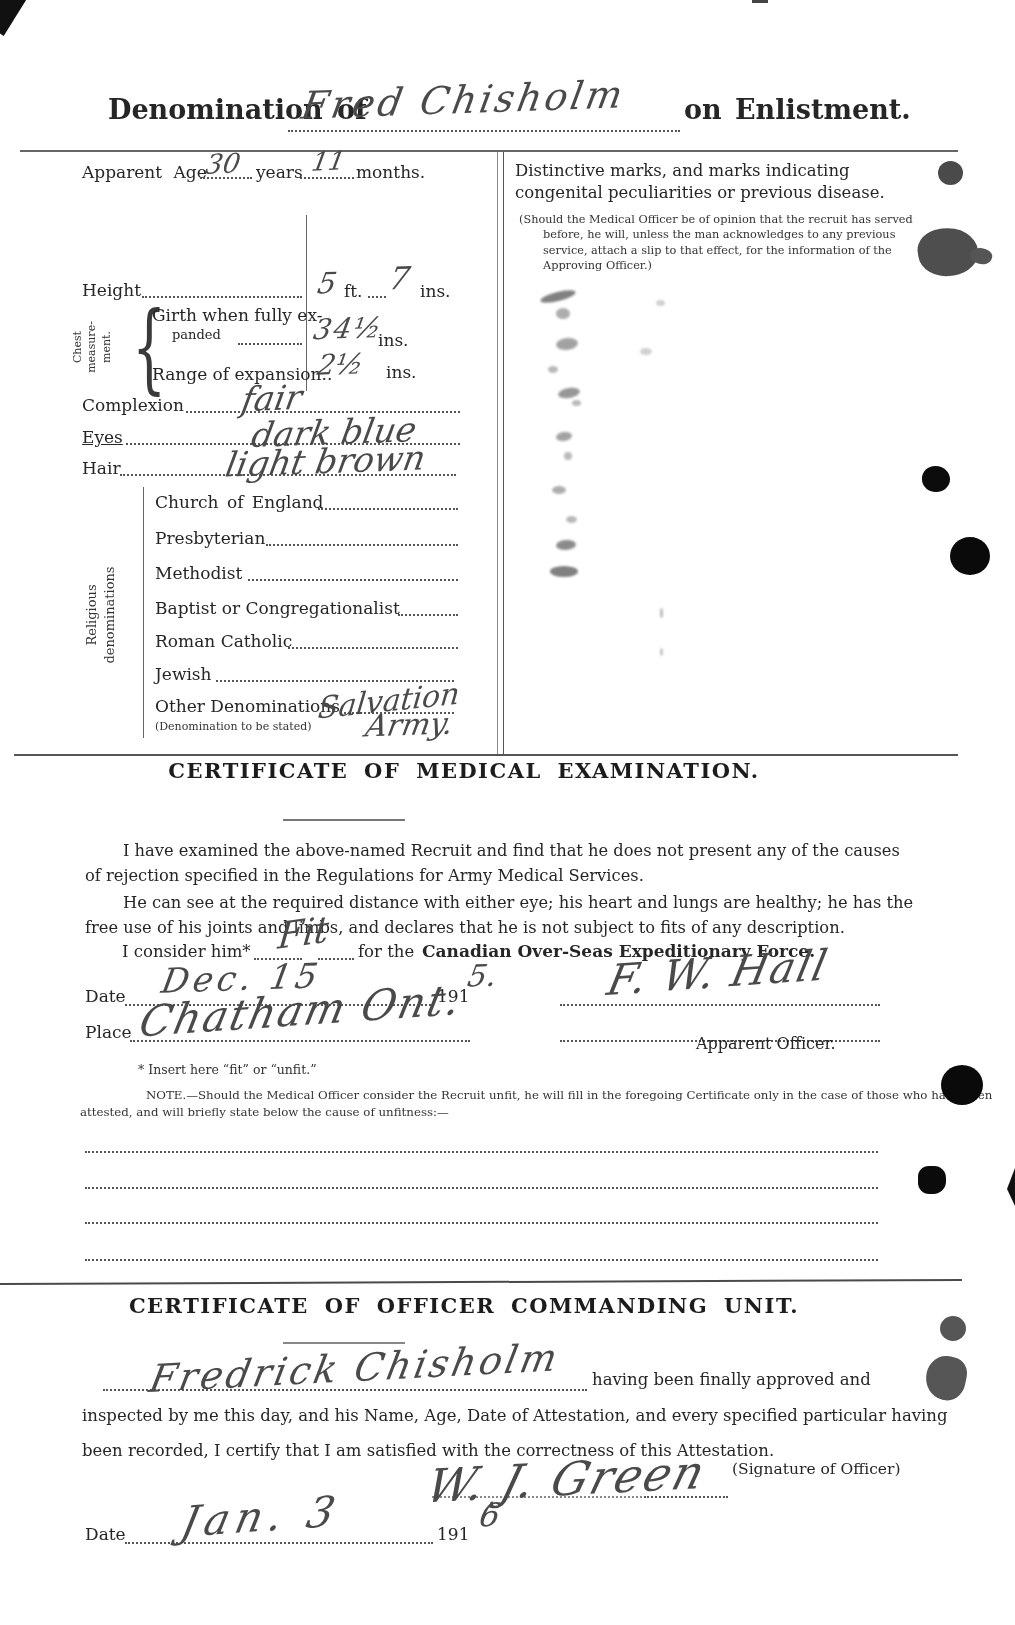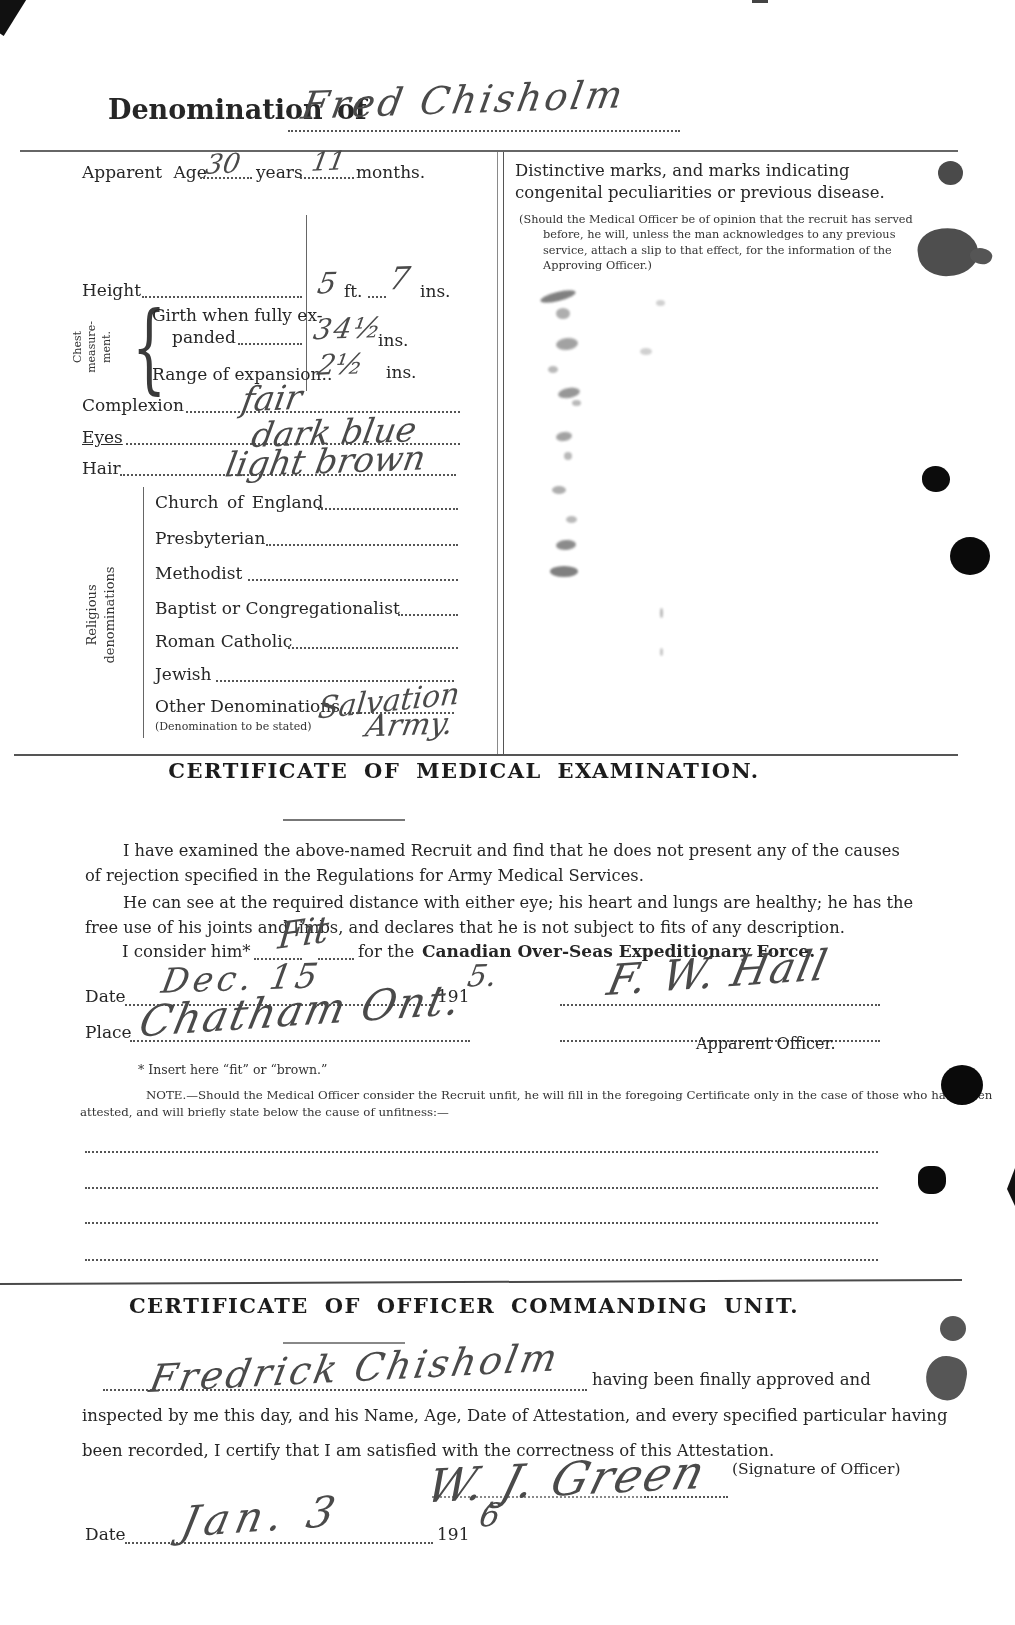--- a/index.html
+++ b/index.html
@@ -32,20 +32,21 @@
 <body>
 
 <div class="page">
 
   <div class="blot" style="left:-10px;top:-14px;width:28px;height:46px;background:#111;transform:rotate(32deg);"></div>
   <div class="blot" style="left:752px;top:0;width:16px;height:3px;background:#444;"></div>
 
   <span class="abs printed" style="left:108px;top:94px;font-size:27px;font-weight:bold;word-spacing:5px;">Denomination of</span>
   <div class="leader" style="left:288px;top:130px;width:392px;"></div>
   <span class="abs hw" style="left:302px;top:78px;font-size:38px;letter-spacing:3px;">Fred Chisholm</span>
+  <span class="abs printed" style="left:684px;top:94px;font-size:27px;font-weight:bold;word-spacing:4px;">on Enlistment.</span>
 
   <div class="rule" style="left:20px;top:150px;width:938px;height:2px;background:#666;"></div>
   <div class="rule" style="left:14px;top:754px;width:944px;height:2px;background:#555;"></div>
   <div class="rule" style="left:497px;top:152px;width:1px;height:602px;background:#8a8a8a;"></div>
   <div class="rule" style="left:503px;top:152px;width:1px;height:602px;background:#555;"></div>
 
   <span class="abs printed" style="left:82px;top:162px;font-size:17px;word-spacing:6px;">Apparent Age</span>
   <div class="leader" style="left:200px;top:177px;width:52px;"></div>
   <span class="abs hw" style="left:206px;top:148px;font-size:27px;">30</span>
   <span class="abs printed" style="left:256px;top:162px;font-size:17px;">years</span>
@@ -66,21 +67,21 @@
 
   <div class="vwrap" style="left:62px;top:303px;width:60px;height:88px;">
     <div class="vinner" style="font-size:11px;line-height:1.3;">
       <div>Chest</div>
       <div>measure-</div>
       <div>ment.</div>
     </div>
   </div>
   <span class="abs" style="left:118px;top:290px;font-size:98px;color:#3a3a3a;transform:scaleX(.55);font-family:'DejaVu Serif',serif;">{</span>
   <span class="abs printed" style="left:152px;top:305px;font-size:17px;">Girth when fully ex-</span>
-  <span class="abs printed" style="left:172px;top:327px;font-size:17px;">panded</span>
+  <span class="abs printed" style="left:172px;top:327px;font-size:13px;">panded</span>
   <div class="leader" style="left:238px;top:343px;width:64px;"></div>
   <span class="abs hw" style="left:314px;top:312px;font-size:28px;letter-spacing:2px;">34½</span>
   <span class="abs printed" style="left:378px;top:330px;font-size:17px;">ins.</span>
   <span class="abs printed" style="left:152px;top:364px;font-size:17px;">Range of expansion..</span>
   <span class="abs hw" style="left:318px;top:348px;font-size:28px;">2½</span>
   <span class="abs printed" style="left:386px;top:362px;font-size:17px;">ins.</span>
 
   <span class="abs printed" style="left:82px;top:395px;font-size:17px;">Complexion</span>
   <div class="leader" style="left:186px;top:411px;width:274px;"></div>
   <span class="abs hw" style="left:242px;top:378px;font-size:34px;">fair</span>
@@ -158,21 +159,21 @@
   <span class="abs hw" style="left:468px;top:958px;font-size:30px;">5.</span>
   <div class="leader" style="left:560px;top:1004px;width:320px;"></div>
   <span class="abs hw" style="left:608px;top:948px;font-size:42px;letter-spacing:2px;transform:rotate(-4deg) skewX(-16deg);">F. W. Hall</span>
 
   <span class="abs printed" style="left:85px;top:1022px;font-size:17px;">Place</span>
   <div class="leader" style="left:130px;top:1040px;width:340px;"></div>
   <span class="abs hw" style="left:140px;top:986px;font-size:42px;letter-spacing:2px;transform:rotate(-4deg) skewX(-16deg);">Chatham Ont.</span>
   <div class="leader" style="left:560px;top:1040px;width:320px;"></div>
   <span class="abs printed" style="left:696px;top:1034px;font-size:16px;">Apparent Officer.</span>
 
-  <span class="abs printed" style="left:138px;top:1062px;font-size:12.5px;color:#333;">* Insert here “fit” or “brown.”</span>
+  <span class="abs printed" style="left:138px;top:1062px;font-size:12.5px;color:#333;">* Insert here “fit” or “unfit.”</span>
   <span class="abs printed" style="left:146px;top:1088px;font-size:11.8px;color:#333;">NOTE.—Should the Medical Officer consider the Recruit unfit, he will fill in the foregoing Certificate only in the case of those who have been</span>
   <span class="abs printed" style="left:80px;top:1105px;font-size:11.8px;color:#333;">attested, and will briefly state below the cause of unfitness:—</span>
 
   <div class="leader" style="left:85px;top:1151px;width:793px;"></div>
   <div class="leader" style="left:85px;top:1187px;width:793px;"></div>
   <div class="leader" style="left:85px;top:1222px;width:793px;"></div>
   <div class="leader" style="left:85px;top:1259px;width:793px;"></div>
 
   <div class="rule" style="left:0px;top:1281px;width:962px;height:2px;background:#4a4a4a;transform:rotate(-0.25deg);"></div>
 

